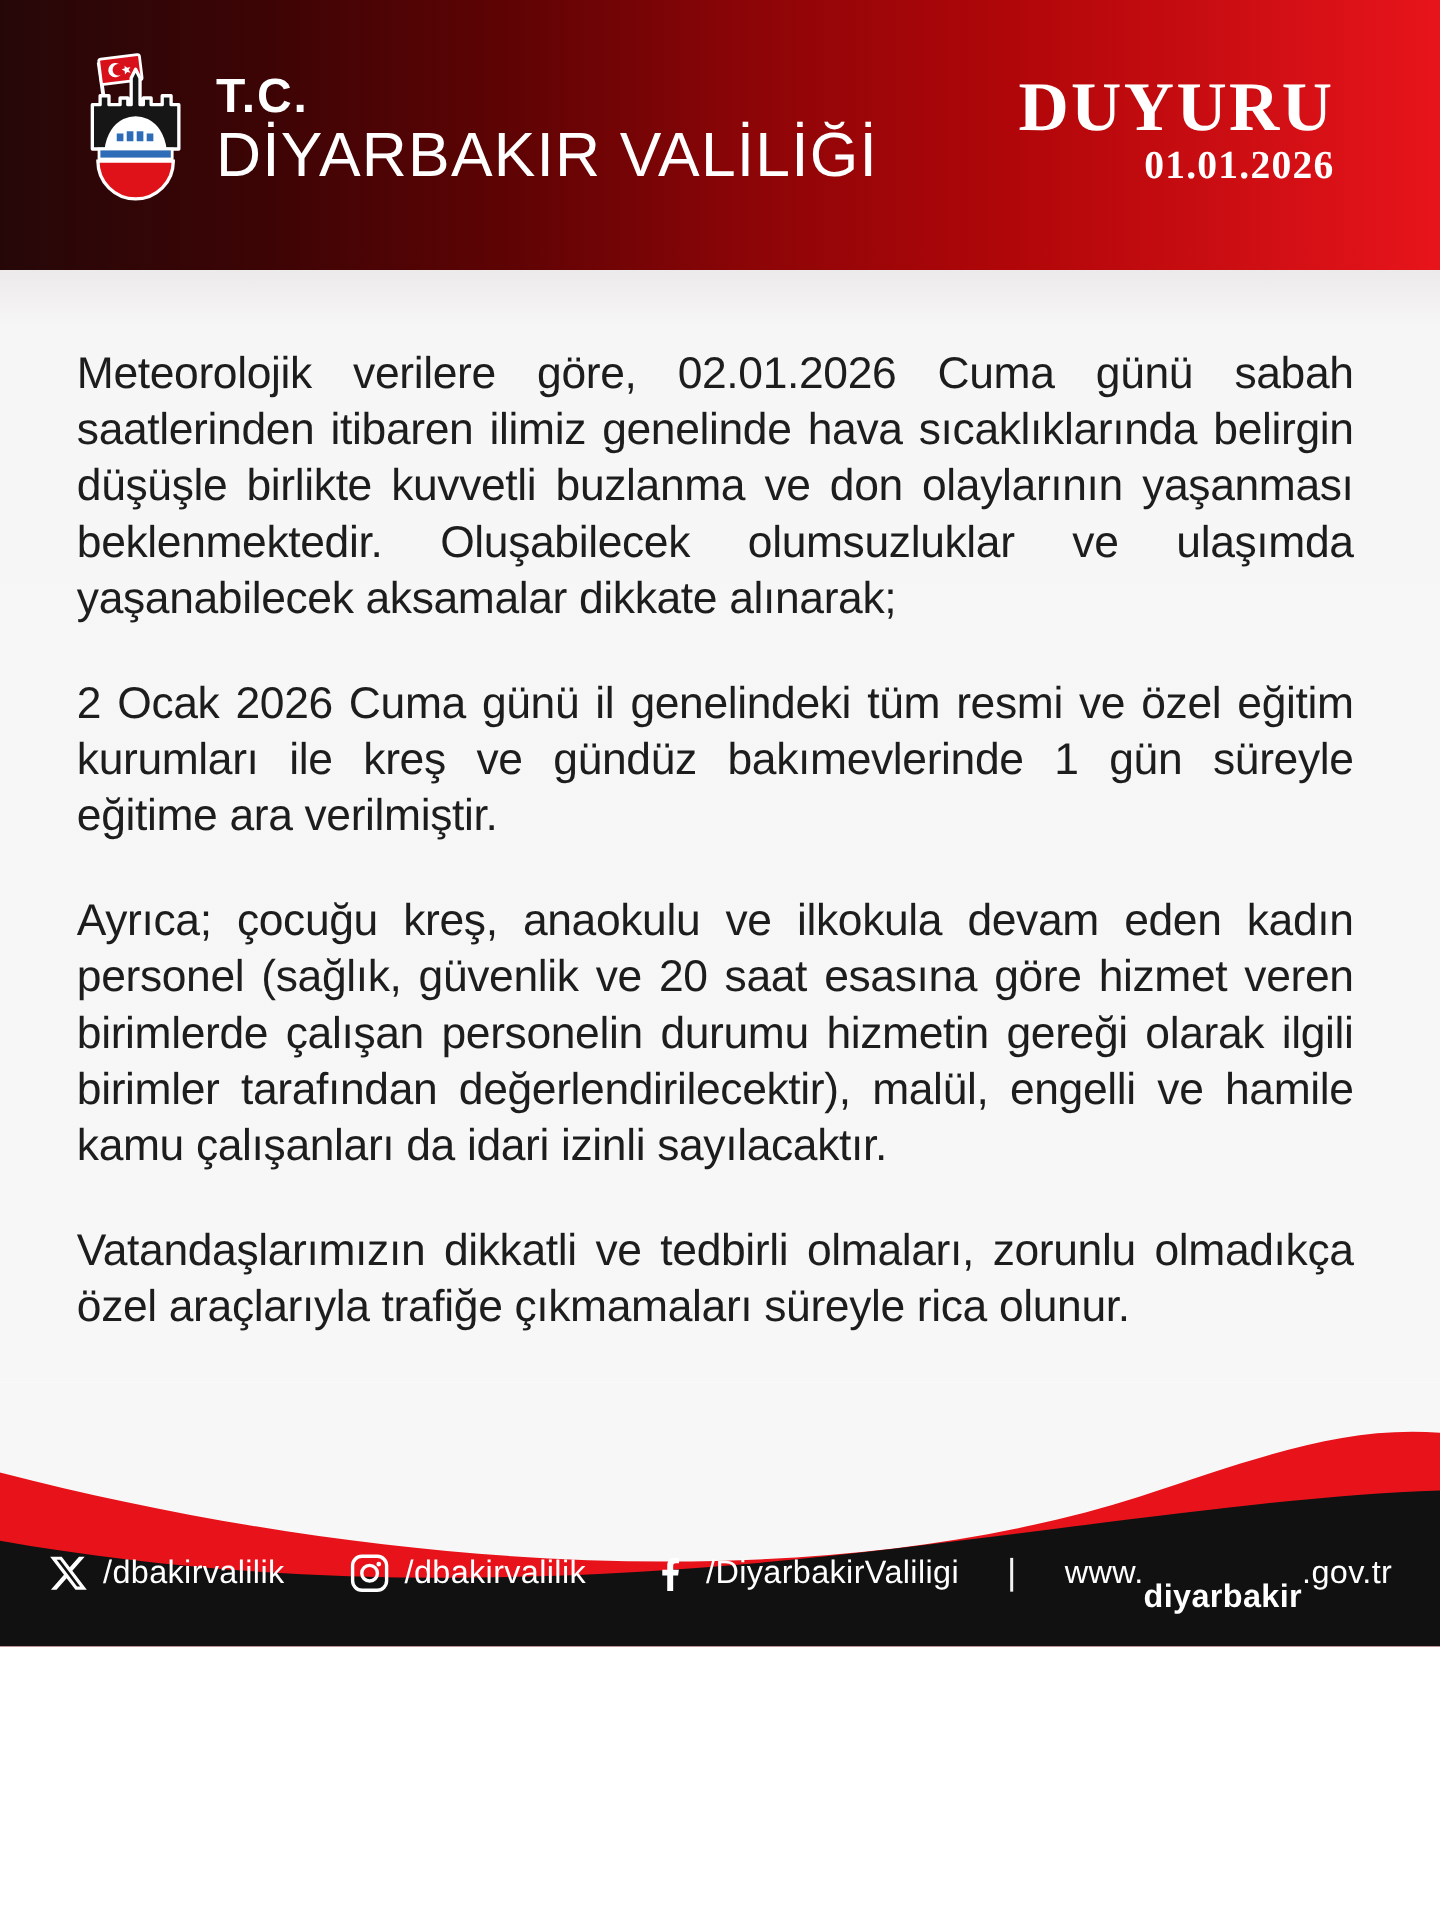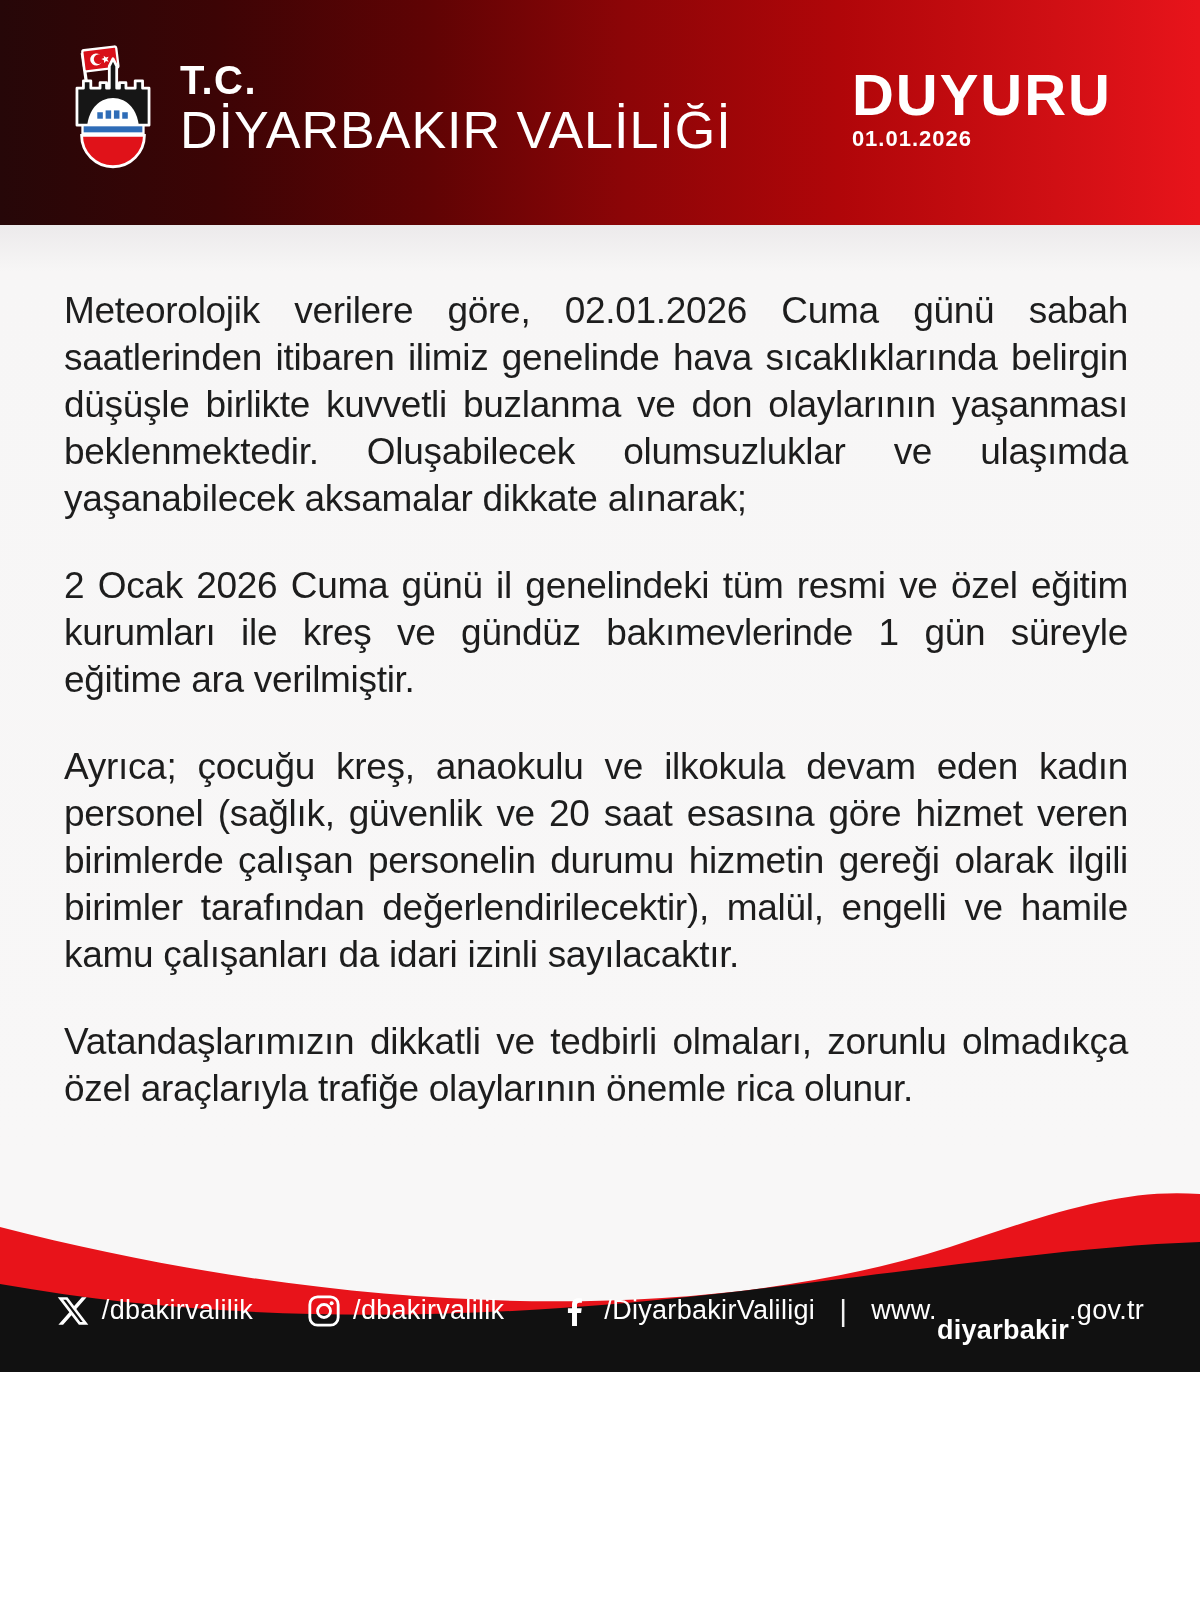--- a/index.html
+++ b/index.html
@@ -33,23 +33,23 @@
       var(--header-grad-end) 100%);
     display:flex;align-items:center;
     padding:0 88px 10px 62px;
     color:#fff;
   }
   .logo-wrap{flex:0 0 auto;margin-top:6px;}
   .titles{margin-left:16px;line-height:1;}
   .title-tc{font-size:40px;font-weight:800;letter-spacing:1.5px;}
   .title-main{font-size:52px;font-weight:400;letter-spacing:1px;margin-top:4px;white-space:nowrap;}
   .title-sub{font-size:23px;font-weight:600;letter-spacing:.4px;margin-top:5px;white-space:nowrap;}
-  .header-right{margin-left:auto;text-align:left;line-height:1;}
+  .header-right{margin-left:auto;text-align:right;line-height:1;font-family:Liberation Serif, serif;}
   .duyuru{font-size:58px;font-weight:800;letter-spacing:2px;}
-  .duyuru-date{font-size:22px;font-weight:700;margin-top:4px;letter-spacing:1px;}
+  .duyuru-date{font-size:33px;font-weight:700;margin-top:4px;letter-spacing:1px;}
 
   
   .content{
     flex:1 1 auto;
     background:linear-gradient(180deg,#eceaeb 0%,#f7f6f6 5%,#f8f7f7 100%);
     padding:62px 72px 0 64px;
   }
   .para{
     margin:0 0 40px 0;
     font-size:37px;
@@ -58,21 +58,21 @@
     text-align:justify;
     letter-spacing:-0.3px;
   }
   .para .seg-bold{font-weight:400;}
 
   
   .footer{height:220px;flex:0 0 220px;position:relative;background:#f8f7f7;}
   .footer svg.waves{position:absolute;inset:0;display:block;}
   .social-bar{
     position:absolute;left:0;right:0;bottom:26px;
-    display:flex;align-items:center;justify-content:center;gap:24px;
+    display:flex;align-items:center;justify-content:center;gap:40px;
     color:#fff;font-size:27px;letter-spacing:.3px;
   }
   .social-item{display:flex;align-items:center;gap:12px;}
   .social-icon{display:flex;align-items:center;}
   .social-icon svg{width:34px;height:34px;display:block;}
   .social-sep{font-size:30px;font-weight:300;opacity:.95;}
   .website{display:flex;align-items:center;}
   .website .w-bold{font-weight:700;margin-top:40px;}
 </style>
 </head>
@@ -113,21 +113,21 @@
     <div class="header-right">
       <div class="duyuru">DUYURU</div>
       <div class="duyuru-date">01.01.2026</div>
     </div>
   </div>
 
   <div class="content" id="body-paragraphs">
       <p class="para"><span>Meteorolojik verilere göre, 02.01.2026 Cuma günü sabah saatlerinden itibaren ilimiz genelinde hava sıcaklıklarında belirgin düşüşle birlikte kuvvetli buzlanma ve don olaylarının yaşanması beklenmektedir. Oluşabilecek olumsuzluklar ve ulaşımda yaşanabilecek aksamalar dikkate alınarak;</span></p>
       <p class="para"><span class="seg-bold">2 Ocak 2026 Cuma günü il genelindeki tüm resmi ve özel eğitim kurumları ile kreş ve gündüz bakımevlerinde 1 gün süreyle eğitime ara verilmiştir.</span></p>
       <p class="para"><span>Ayrıca; çocuğu kreş, anaokulu ve ilkokula devam eden kadın personel </span><span class="seg-bold">(sağlık, güvenlik ve 20 saat esasına göre hizmet veren birimlerde çalışan personelin durumu hizmetin gereği olarak ilgili birimler tarafından değerlendirilecektir)</span><span>, malül, engelli ve hamile kamu çalışanları da idari izinli sayılacaktır.</span></p>
-      <p class="para"><span>Vatandaşlarımızın dikkatli ve tedbirli olmaları, zorunlu olmadıkça özel araçlarıyla trafiğe olaylarının önemle rica olunur.</span></p>
+      <p class="para"><span>Vatandaşlarımızın dikkatli ve tedbirli olmaları, zorunlu olmadıkça özel araçlarıyla trafiğe çıkmamaları süreyle rica olunur.</span></p>
     </div>
 
   <div class="footer">
     <svg class="waves" width="1200" height="220" viewBox="0 0 1200 220" preserveAspectRatio="none">
       <rect x="0" y="0" width="1200" height="220" fill="#f8f7f7"></rect>
 
       <path d="M0,75 C 350,165 700,175 950,95 C 1050,62 1120,36 1200,42 L1200,220 L0,220 Z" fill="#e8131a"></path>
 
       <path d="M0,132 C 250,176 500,168 750,138 C 950,114 1080,94 1200,90 L1200,220 L0,220 Z" fill="#111111"></path>
     </svg>

